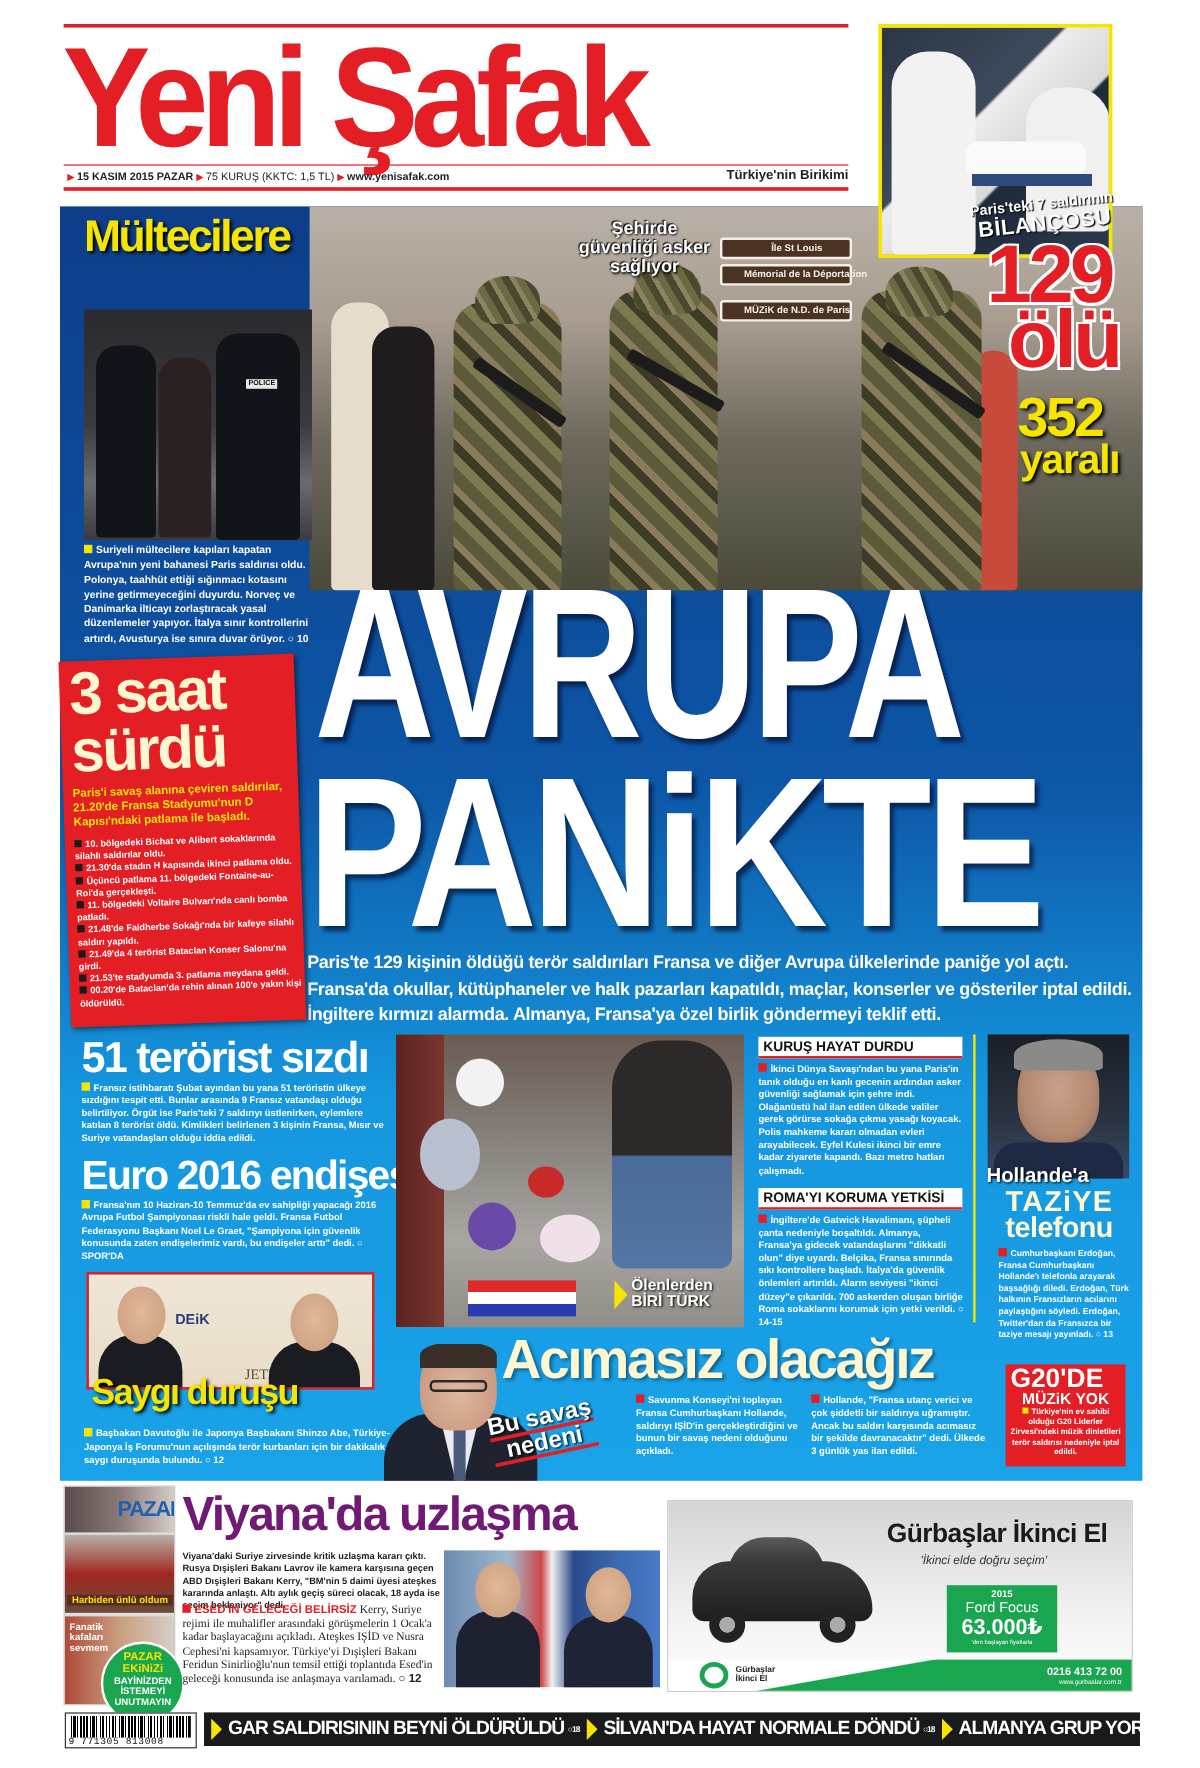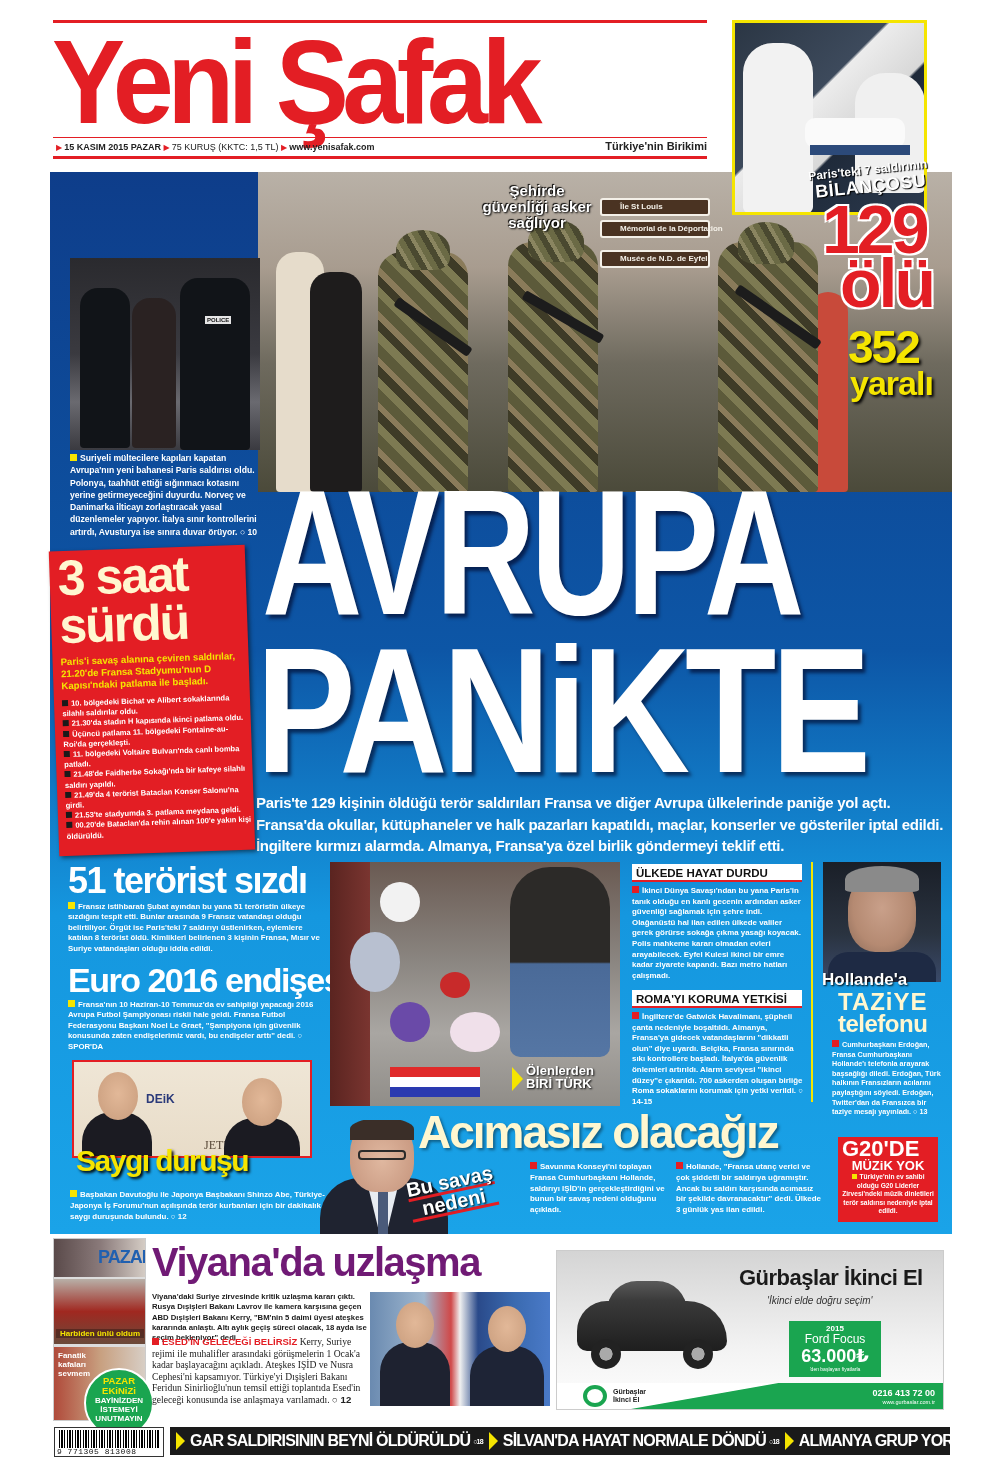--- a/index.html
+++ b/index.html
@@ -20,21 +20,21 @@
   .tr-photo .suit2 { position:absolute; left:120px; top:50px; width:70px; height:120px; background:#f0f0f0; border-radius: 30px 30px 6px 6px; }
   .tr-photo .stretch { position:absolute; left:70px; top:95px; width:100px; height:30px; background:#fafafa; border-radius: 10px; }
   .tr-photo .bed { position:absolute; left:75px; top:122px; width:100px; height:10px; background:#2c4a7a; }
 
   
   .blue-main { position: absolute; left: 50px; top: 172px; width: 902px; height: 1062px; background: linear-gradient(180deg,#0e3d8a 0%, #0d56a6 45%, #1597df 70%, #1aa3e8 100%); }
   .hero-photo { position: absolute; left: 258px; top: 172px; width: 694px; height: 320px; background: linear-gradient(180deg,#b9b1a7 0%, #a89c8f 30%, #6e6a5e 60%, #4b4a3a 100%); overflow: hidden; }
   .soldier { position: absolute; background: repeating-linear-gradient(45deg,#5c5a3a 0 10px,#7d7a52 10px 18px,#3e3b27 18px 26px,#8a7b5a 26px 32px); border-radius: 24px 24px 4px 4px; }
   .helmet { position:absolute; background: repeating-linear-gradient(60deg,#6b6a45 0 6px,#4a4930 6px 12px,#8a8560 12px 16px); border-radius: 50% 50% 30% 30%; }
   .gun { position:absolute; height:10px; background:#1c1c1c; border-radius:3px; }
-  .sign { position:absolute; height:18px; background:#4a3322; border:2px solid #f4f0e8; border-radius:3px; color:#f4f0e8; font-size:8px; font-weight:bold; padding-left:18px; line-height:14px; white-space:nowrap; }
+  .sign { position:absolute; height:18px; background:#4a3322; border:2px solid #f4f0e8; border-radius:3px; color:#f4f0e8; font-size:8px; font-weight:bold; padding-left:18px; line-height:14px; white-space:nowrap;text-align:center; }
   .civ { position:absolute; border-radius: 20px 20px 4px 4px; }
 
   .shehir { position: absolute; left: 482px; top: 183px; width: 110px; text-align: center; font-size: 15px; line-height: 16px; font-weight: bold; color: #fff; text-shadow: 1px 1px 2px #000, -1px -1px 1px #000; }
 
   .bilanco-small { position: absolute; left: 808px; top: 163px; font-size: 12px; font-weight: bold; color: #fff; transform: rotate(-6deg); text-shadow: 1px 1px 1px #000; white-space: nowrap; }
   .bilanco-big { position: absolute; left: 815px; top: 176px; font-size: 18px; font-weight: 900; color: #fff; transform: rotate(-6deg); text-shadow: 1px 1px 1px #000; letter-spacing: 0.5px; }
   .n129 { position: absolute; left: 822px; top: 198px; font-size: 68px; line-height: 62px; font-weight: 900; color: #e31e24; text-shadow: 2px 2px 0 #fff, -2px -2px 0 #fff, 2px -2px 0 #fff, -2px 2px 0 #fff; letter-spacing: -3px; }
   .olu { position: absolute; left: 840px; top: 252px; font-size: 68px; line-height: 62px; font-weight: 900; color: #e31e24; text-shadow: 2px 2px 0 #fff, -2px -2px 0 #fff, 2px -2px 0 #fff, -2px 2px 0 #fff; letter-spacing: -3px; }
   .n352 { position: absolute; left: 848px; top: 325px; font-size: 46px; line-height: 44px; font-weight: 900; color: #f5e500; text-shadow: 2px 2px 3px #000; letter-spacing: -2px; }
   .yarali { position: absolute; left: 850px; top: 366px; font-size: 34px; line-height: 34px; font-weight: 900; color: #f5e500; text-shadow: 2px 2px 3px #000; letter-spacing: -1px; }
@@ -178,21 +178,21 @@
   <span class="tri">▶</span><span>www.yenisafak.com</span>
 </div>
 <div class="tagline">Türkiye'nin Birikimi</div>
 <div class="mast-rule" style="top:156px;"></div>
 
 <div class="blue-main"></div>
 
 <div class="hero-photo">
   <div class="sign" style="left:342px; top:26px; width:110px;">Île St Louis</div>
   <div class="sign" style="left:342px; top:48px; width:110px;">Mémorial de la Déportation</div>
-  <div class="sign" style="left:342px; top:78px; width:110px;">Musée de N.D. de Eyfel</div>
+  <div class="sign" style="left:342px; top:78px; width:110px;">MÜZiK de N.D. de Paris</div>
   <div class="civ" style="left:18px; top:80px; width:48px; height:240px; background:#e6dccb;"></div>
   <div class="civ" style="left:52px; top:100px; width:52px; height:220px; background:#1e1c1c;"></div>
   <div class="civ" style="left:550px; top:120px; width:40px; height:200px; background:#c84a3a;"></div>
   <div class="soldier" style="left:120px; top:80px; width:90px; height:240px;"></div>
   <div class="helmet" style="left:138px; top:58px; width:54px; height:40px;"></div>
   <div class="soldier" style="left:250px; top:70px; width:90px; height:250px;"></div>
   <div class="helmet" style="left:270px; top:48px; width:56px; height:42px;"></div>
   <div class="soldier" style="left:460px; top:70px; width:100px; height:250px;"></div>
   <div class="helmet" style="left:480px; top:50px; width:56px; height:42px;"></div>
   <div class="gun" style="left:130px; top:150px; width:90px; transform:rotate(35deg);"></div>
@@ -214,20 +214,21 @@
 <div class="n352">352</div>
 <div class="yarali">yaralı</div>
 
 <div class="police-photo">
   <div class="pol" style="left:10px; top:30px; width:50px; height:160px;"></div>
   <div class="pol" style="left:62px; top:40px; width:44px; height:150px; background:#2a2222;"></div>
   <div class="pol" style="left:110px; top:20px; width:70px; height:172px;"></div>
   <div class="police-label">POLICE</div>
 </div>
 <div class="mult-title">
+  <div>Mültecilere</div>
 </div>
 <div class="mult-body">
   <span class="bullet-y"></span><span>Suriyeli mültecilere kapıları kapatan Avrupa'nın yeni bahanesi Paris saldırısı oldu. Polonya, taahhüt ettiği sığınmacı kotasını yerine getirmeyeceğini duyurdu. Norveç ve Danimarka ilticayı zorlaştıracak yasal düzenlemeler yapıyor. İtalya sınır kontrollerini artırdı, Avusturya ise sınıra duvar örüyor.</span>
   <span class="ref">○ 10</span>
 </div>
 
 <div class="headline">
   <div class="l1">AVRUPA</div>
   <div class="l2">PANiKTE</div>
 </div>
@@ -268,21 +269,21 @@
   <div class="flower" style="left:120px; top:150px; width:50px; height:40px; background:#f0e0ea;"></div>
   <div class="flower" style="left:20px; top:70px; width:50px; height:60px; background:#b8c0d0;"></div>
   <div style="position:absolute; left:60px; top:205px; width:90px; height:30px; background:linear-gradient(180deg,#e02a2a 0 33%,#fff 33% 66%,#2a3ab0 66%);"></div>
 </div>
 <div class="olen">
   <div class="arrow"></div>
   <div>Ölenlerden</div>
   <div>BİRİ TÜRK</div>
 </div>
 
-<div class="sec-head" style="top:864px;">ÜLKEDE HAYAT DURDU</div>
+<div class="sec-head" style="top:864px;">KURUŞ HAYAT DURDU</div>
 <div class="sec-body" style="top:886px;">
   <span class="bullet-r"></span><span>İkinci Dünya Savaşı'ndan bu yana Paris'in tanık olduğu en kanlı gecenin ardından asker güvenliği sağlamak için şehre indi. Olağanüstü hal ilan edilen ülkede valiler gerek görürse sokağa çıkma yasağı koyacak. Polis mahkeme kararı olmadan evleri arayabilecek. Eyfel Kulesi ikinci bir emre kadar ziyarete kapandı. Bazı metro hatları çalışmadı.</span>
 </div>
 <div class="sec-head" style="top:990px;">ROMA'YI KORUMA YETKİSİ</div>
 <div class="sec-body" style="top:1012px;">
   <span class="bullet-r"></span><span>İngiltere'de Gatwick Havalimanı, şüpheli çanta nedeniyle boşaltıldı. Almanya, Fransa'ya gidecek vatandaşlarını "dikkatli olun" diye uyardı. Belçika, Fransa sınırında sıkı kontrollere başladı. İtalya'da güvenlik önlemleri artırıldı. Alarm seviyesi "ikinci düzey"e çıkarıldı. 700 askerden oluşan birliğe Roma sokaklarını korumak için yetki verildi.</span>
   <span class="ref">○ 14-15</span>
 </div>
 
 <div class="erdogan-col"></div>

